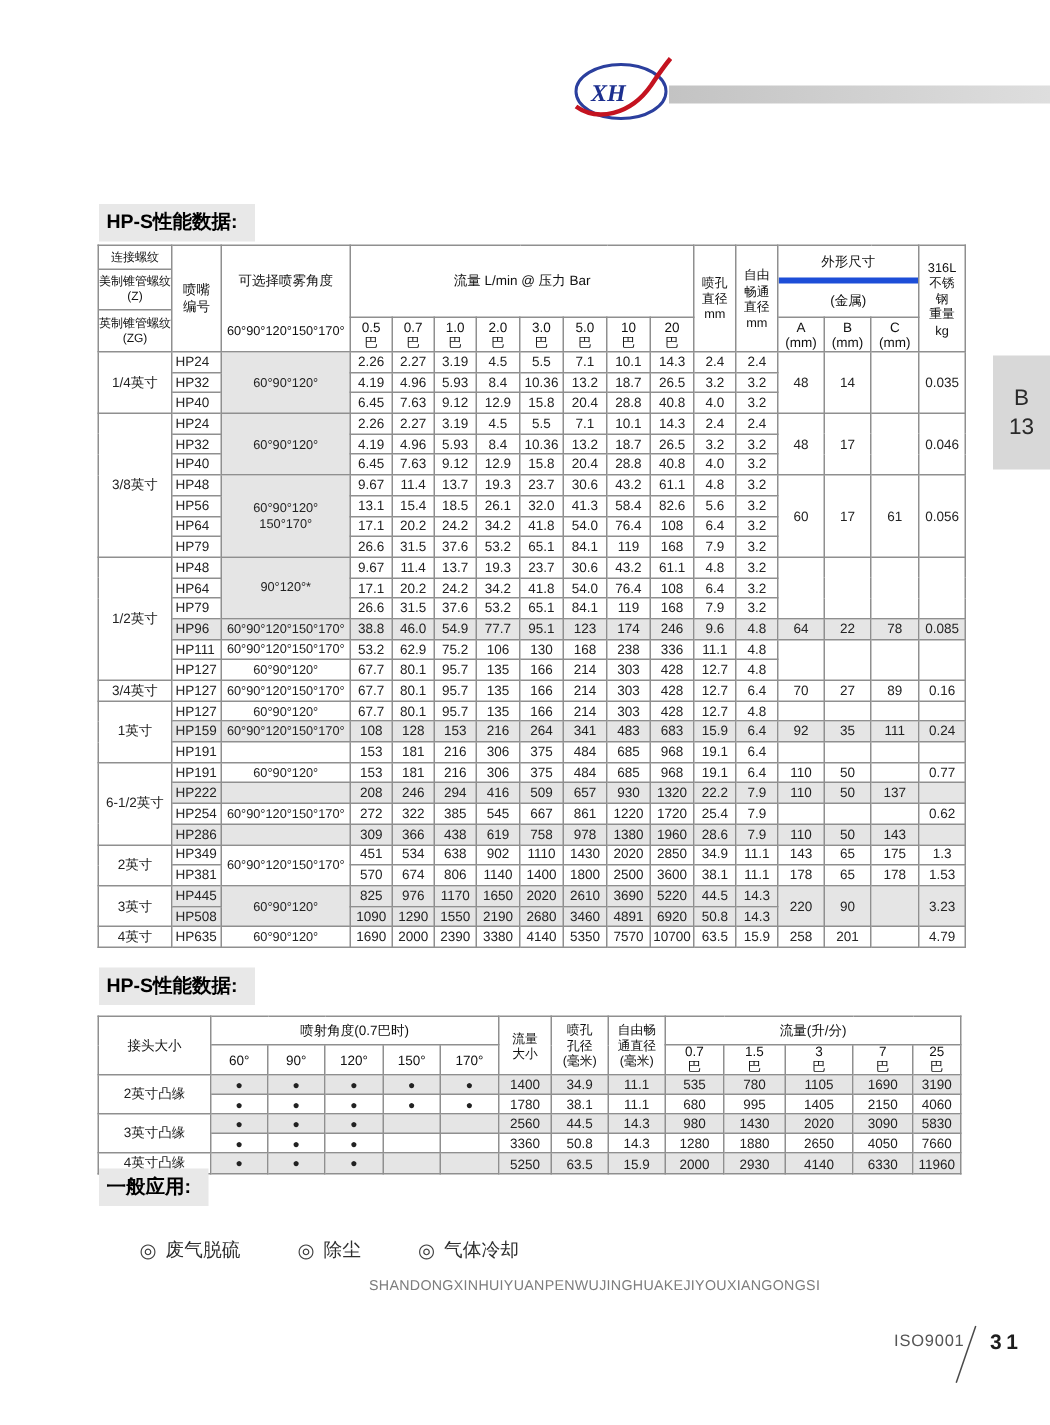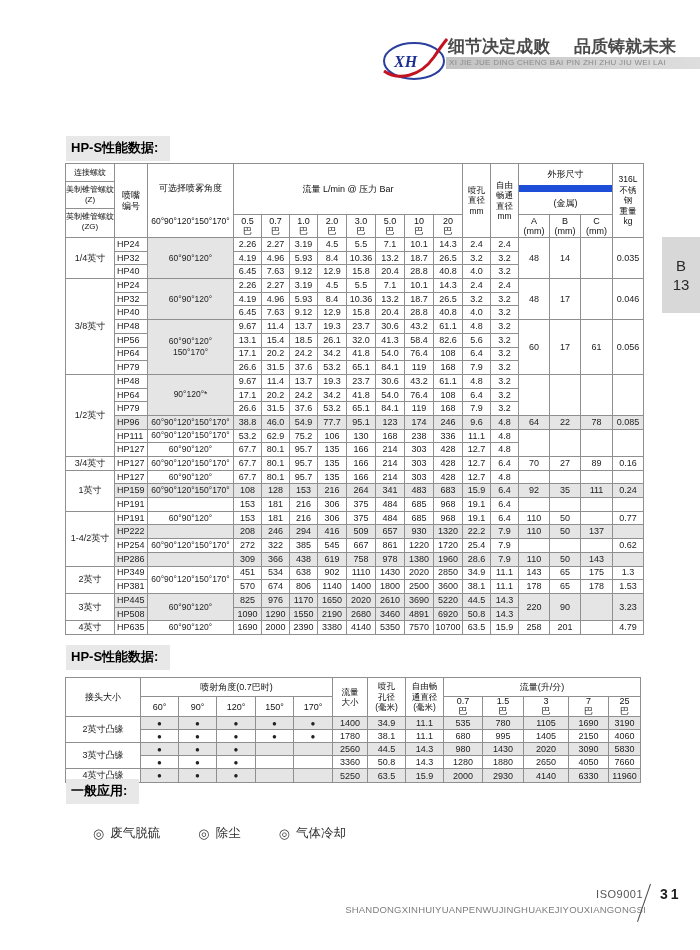--- a/index.html
+++ b/index.html
@@ -37,21 +37,21 @@
   .t1{position:absolute;left:65px;top:163px;width:578px;font-size:9px;line-height:1.2;color:#222;}
   .t1 thead th{font-size:9px;color:#101010;}
   .t1 tr.h1 > th{height:44px;}
   .t1 tr.h2 > th{height:22px;}
   .t1 .th-thread{padding:0;font-size:8px;}
   .t1 .tl{border-bottom:1px solid #8f8f8f;display:flex;align-items:center;justify-content:center;
           line-height:10px;padding:1px 0;}
   .t1 .tl1{height:13px;} .t1 .tl2{height:24px;} .t1 .tl3{height:25px;border-bottom:none;}
   .t1 .ang-t{height:42px;display:flex;align-items:center;justify-content:center;}
   .t1 .ang-s{height:24px;display:flex;align-items:center;justify-content:center;font-size:8.5px;}
-  .t1 .dims-t{height:21px;border-bottom:7px solid #1d4ed8;display:flex;align-items:center;justify-content:center;}
+  .t1 .dims-t{height:21px;border-bottom:4px solid #1d4ed8;display:flex;align-items:center;justify-content:center;}
   .t1 .dims-s{height:22px;display:flex;align-items:center;justify-content:center;}
   .t1 .two{line-height:10px;}
   .t1 .small{font-size:8.5px;line-height:10.5px;}
   .t1 tbody tr{height:13.7px;}
   .t1 tbody td{font-size:9px;}
   .t1 td.sz{background:#fff;font-size:9px;}
   .t1 td.nz{text-align:left;padding-left:2px;}
   .t1 td.ang{font-size:8.5px;line-height:11px;}
 
   
@@ -67,42 +67,38 @@
 
   
   .apps{position:absolute;left:93px;top:825px;display:flex;align-items:center;
         font-size:12.5px;color:#2e2e2e;}
   .app-item{display:flex;align-items:center;margin-right:38px;}
   .app-item .bullet{margin-right:6px;font-size:13px;color:#3c3c3c;}
 
   
   .f-iso{position:absolute;left:443px;top:888px;width:200px;text-align:right;
          font-size:11px;color:#555;letter-spacing:.5px;}
-  .f-company{position:absolute;left:246px;top:904px;width:400px;text-align:right;
+  .f-company{position:absolute;left:246px;top:852px;width:400px;text-align:left;
              font-size:9.5px;color:#7d7d7d;letter-spacing:.2px;white-space:nowrap;}
   .f-slash{position:absolute;left:650px;top:884px;width:0;height:40px;
            border-left:1.5px solid #4a4a4a;transform:rotate(19deg);transform-origin:top center;}
   .f-page{position:absolute;left:660px;top:886px;font-size:14px;font-weight:bold;
           letter-spacing:3px;color:#1e1e1e;}
 </style>
 </head>
 <body>
 
 <div class="page">
 
   <div class="band"></div>
   <svg class="logo" width="66" height="46" viewBox="0 0 66 46">
     <ellipse cx="32" cy="24" rx="30" ry="18" fill="none" stroke="#2b3f9e" stroke-width="2"></ellipse>
     <path d="M2,34 C16,44 38,40 52,20 C56,14 60,8 65,2" fill="none" stroke="#c41320" stroke-width="3"></path>
     <text x="12" y="30" font-family="Liberation Serif, serif" font-style="italic" font-weight="bold" font-size="16" fill="#1c2f8f">XH</text>
   </svg>
-  <div class="slogan">
-    <span>细节决定成败</span><span class="gap"></span><span>品质铸就未来</span>
-  </div>
-  <div class="pinyin">XI JIE JUE DING CHENG BAI    PIN ZHI ZHU JIU WEI LAI</div>
 
   <div class="side-tab">
     <div>B</div>
     <div>13</div>
   </div>
 
   <div class="chip chip1">HP-S性能数据:</div>
 
   <table class="t1">
     <colgroup>
@@ -513,21 +509,21 @@
           <td>685</td>
           <td>968</td>
           <td>19.1</td>
           <td>6.4</td>
           <td></td>
           <td></td>
           <td></td>
           <td></td>
         </tr>
         <tr>
-          <td rowspan="4" class="sz">1-4/2英寸</td>
+          <td rowspan="4" class="sz">6-1/2英寸</td>
           <td class="nz">HP191</td>
           <td class="ang">60°90°120°</td>
           <td>153</td>
           <td>181</td>
           <td>216</td>
           <td>306</td>
           <td>375</td>
           <td>484</td>
           <td>685</td>
           <td>968</td>

